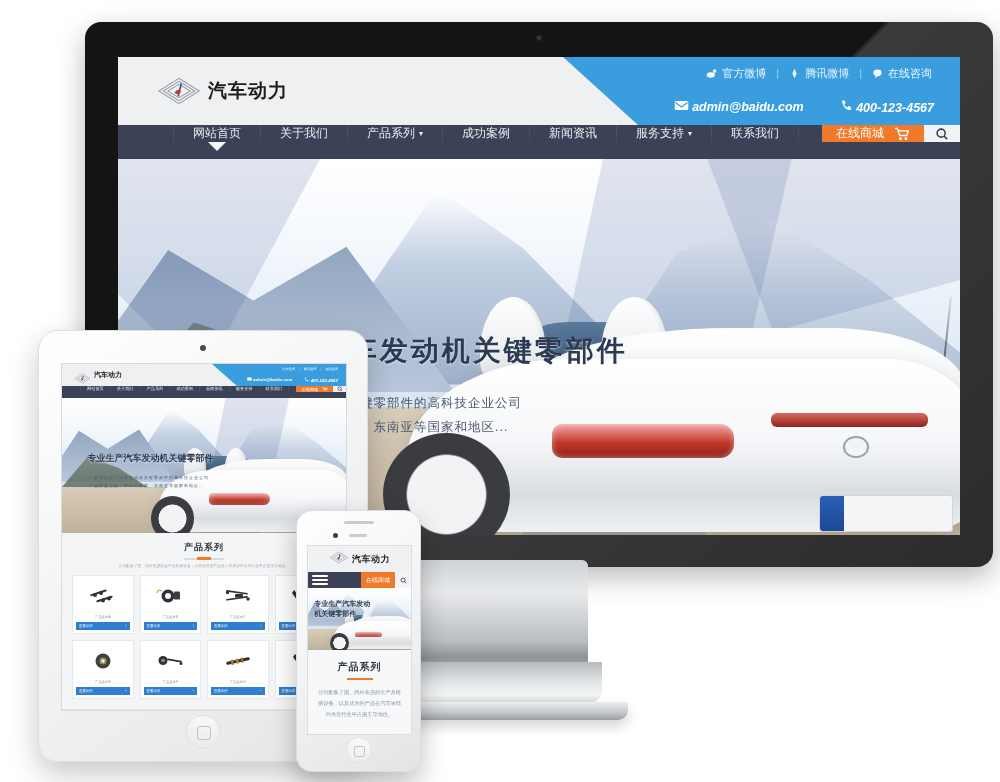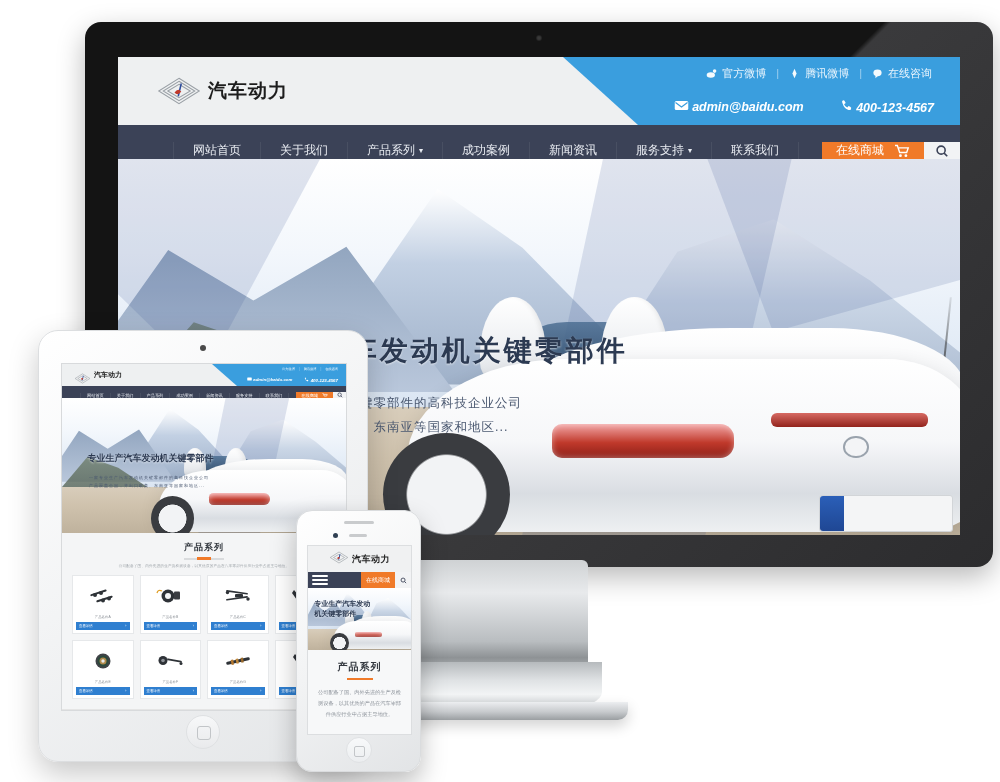--- a/index.html
+++ b/index.html
@@ -33,21 +33,21 @@
   .topbar .tl { display:flex; align-items:center; gap:5px; }
   .mini-ic { display:inline-block; width:11px; height:11px; opacity:.95; }
   .headrow { position:relative; height:36px; background:#3a9ede; display:flex; }
   .logoband { position:absolute; left:0; top:-32px; width:520px; height:68px; background:#eef0f1;
     clip-path:polygon(0 0,445px 0,520px 68px,0 68px); display:flex; align-items:center; padding-left:38px; }
   .logomark { width:46px; height:30px; position:relative; flex:0 0 auto; }
   .logotext { font-size:19px; font-weight:bold; color:#1d1d1d; letter-spacing:1px; margin-left:6px; }
   .contactrow { margin-left:auto; display:flex; align-items:center; gap:36px; padding-right:26px;
     color:#fff; font-size:12.5px; font-weight:bold; }
   .contactrow .tl { gap:7px;font-style:italic; }
-  .navbar { position:relative; height:34px; background:#3b4257; display:flex; align-items:flex-end; }
+  .navbar { position:relative; height:34px; background:#3b4257; display:flex; align-items:flex-start; }
   .navitems { display:flex; margin-left:55px; }
   .navitem { position:relative; display:flex; align-items:center; padding:0 19px; color:#e9ecf2;
     font-size:12px; border-right:1px solid rgba(255,255,255,.07); white-space:nowrap; }
   .navitem:first-child { border-left:1px solid rgba(255,255,255,.07); }
   .navitem.active:after { content:""; position:absolute; left:50%; bottom:-9px; margin-left:-9px;
     width:0; height:0; border-left:9px solid transparent; border-right:9px solid transparent;
     border-top:9px solid #f4f5f7; }
   .caret { margin-left:4px; font-size:8px; }
   .navright { margin-left:auto; display:flex; }
   .shopbtn { background:#f07a29; color:#fff; display:flex; align-items:center; gap:10px;

